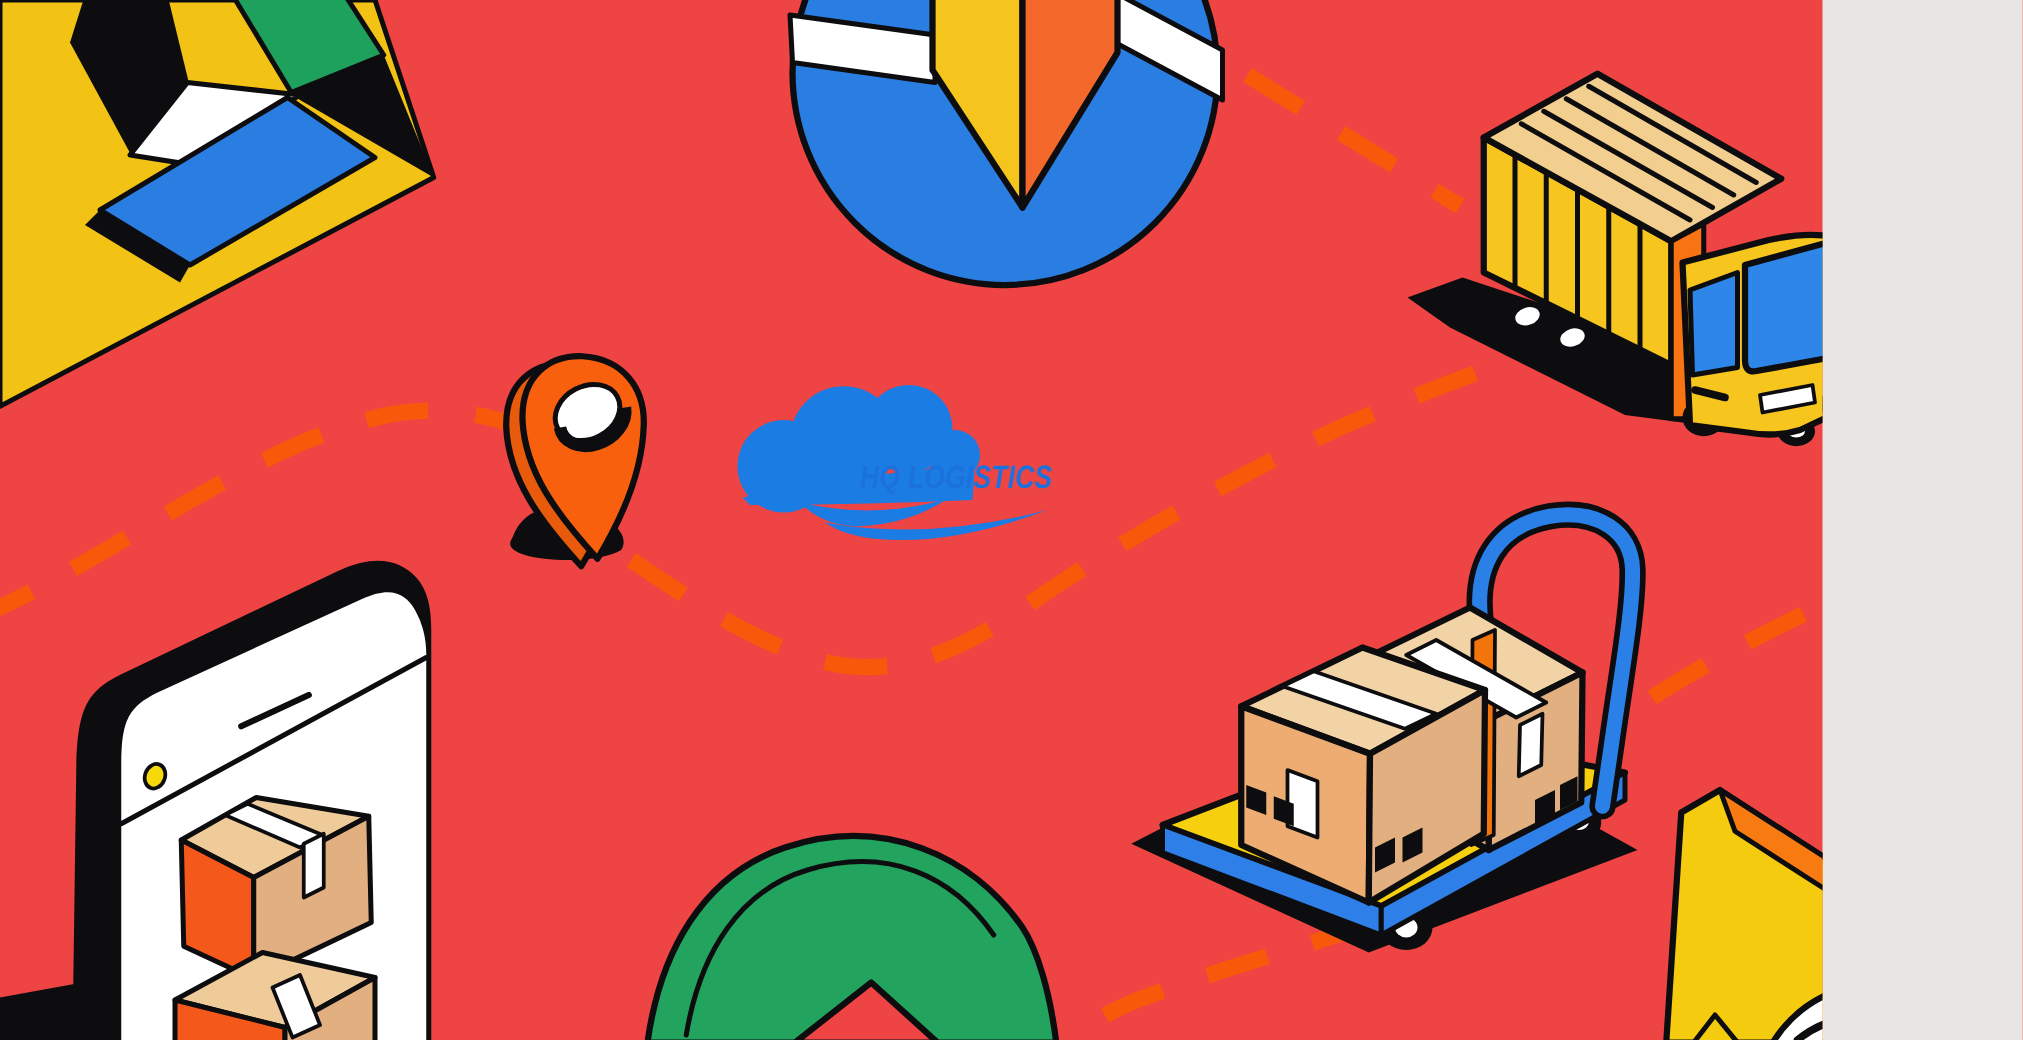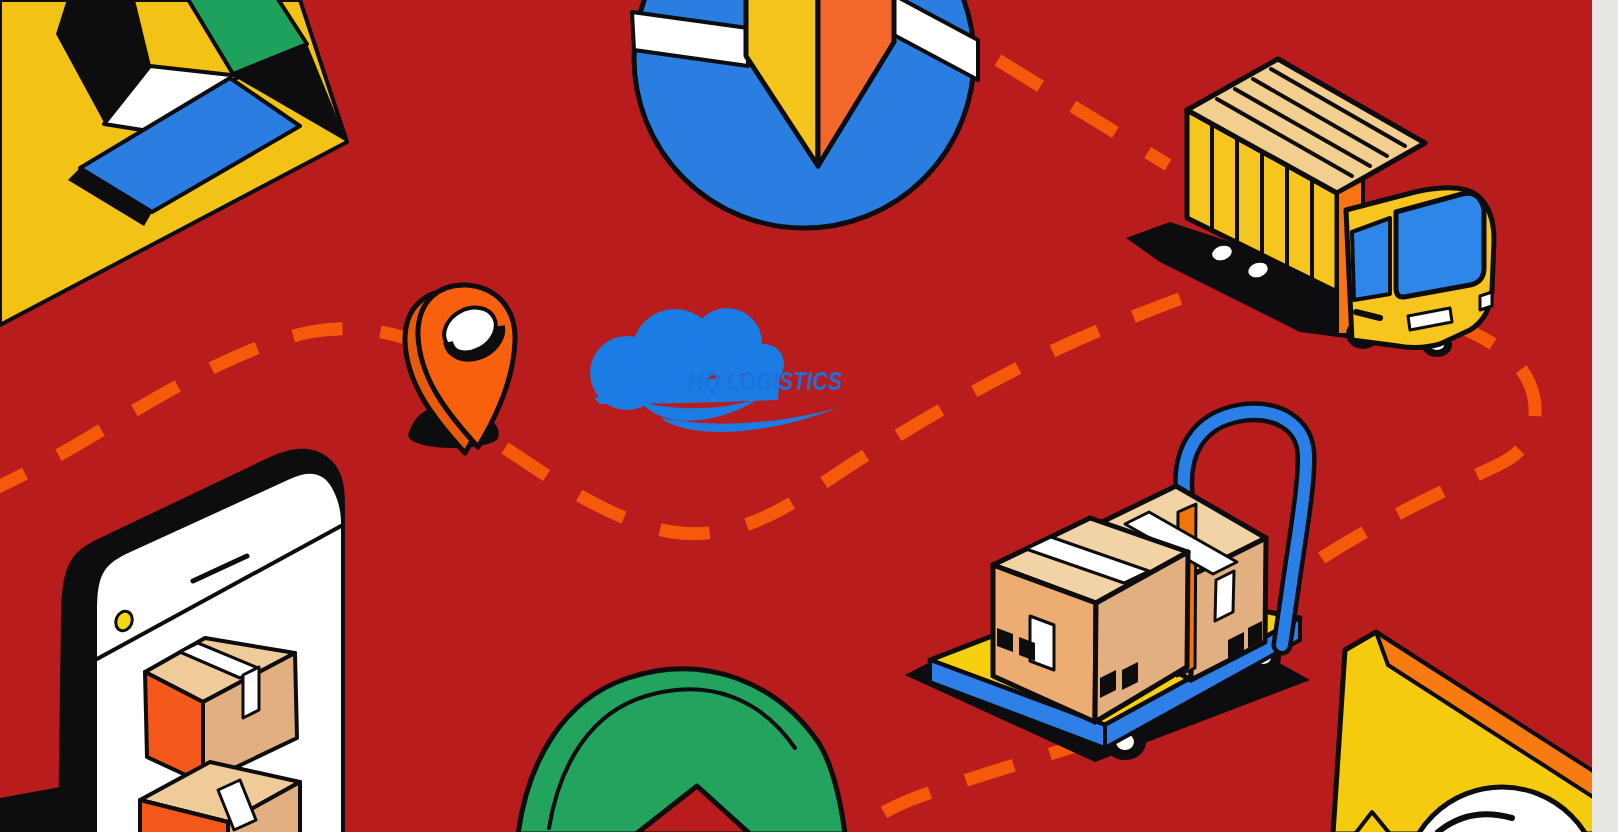--- a/index.html
+++ b/index.html
@@ -1,19 +1,19 @@
 <!DOCTYPE html>
 <html><head>
 <meta charset="utf-8">
 <style>
   html,body{margin:0;padding:0;background:#e8e6e2;}
   .canvas{
     position:relative;
-    width:1592px;height:832px;
-    background:#b91c1c;
+    width:1458px;height:832px;
+    background:#ef4444;
     overflow:hidden;
     font-family:"Liberation Sans", sans-serif;
   }
   .canvas svg{position:absolute;left:0;top:0;display:block;}
   .brand-text{
     font-family:"Liberation Sans", sans-serif;
     font-weight:bold;
     font-style:italic;
     letter-spacing:.3px;
   }

